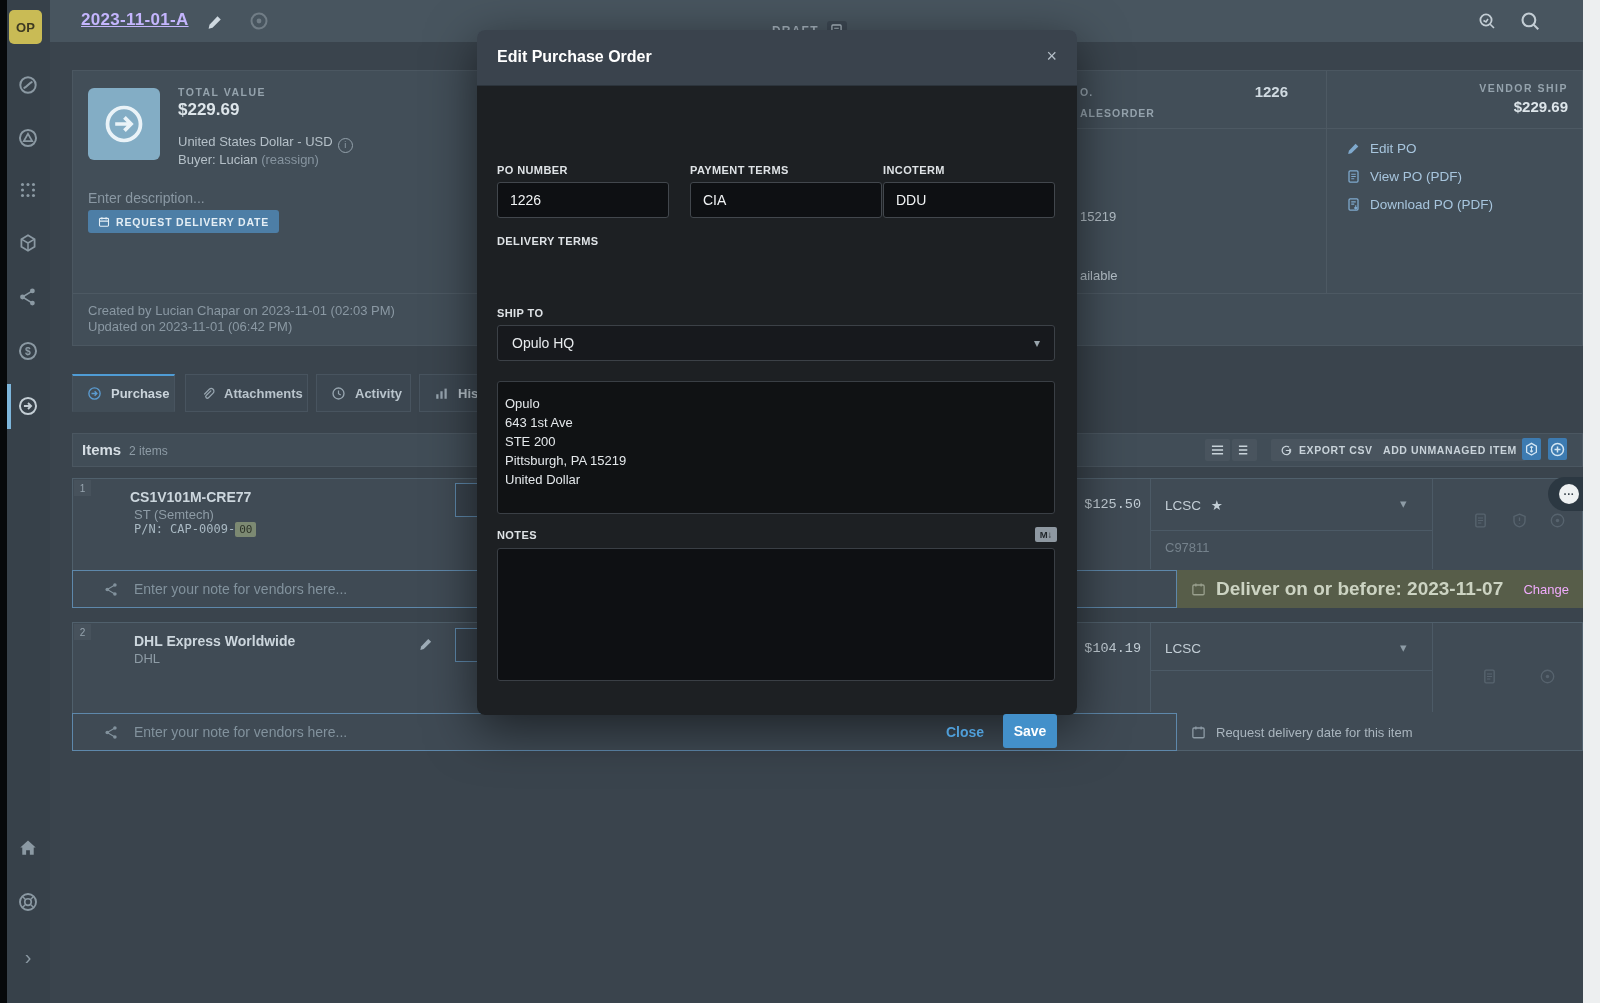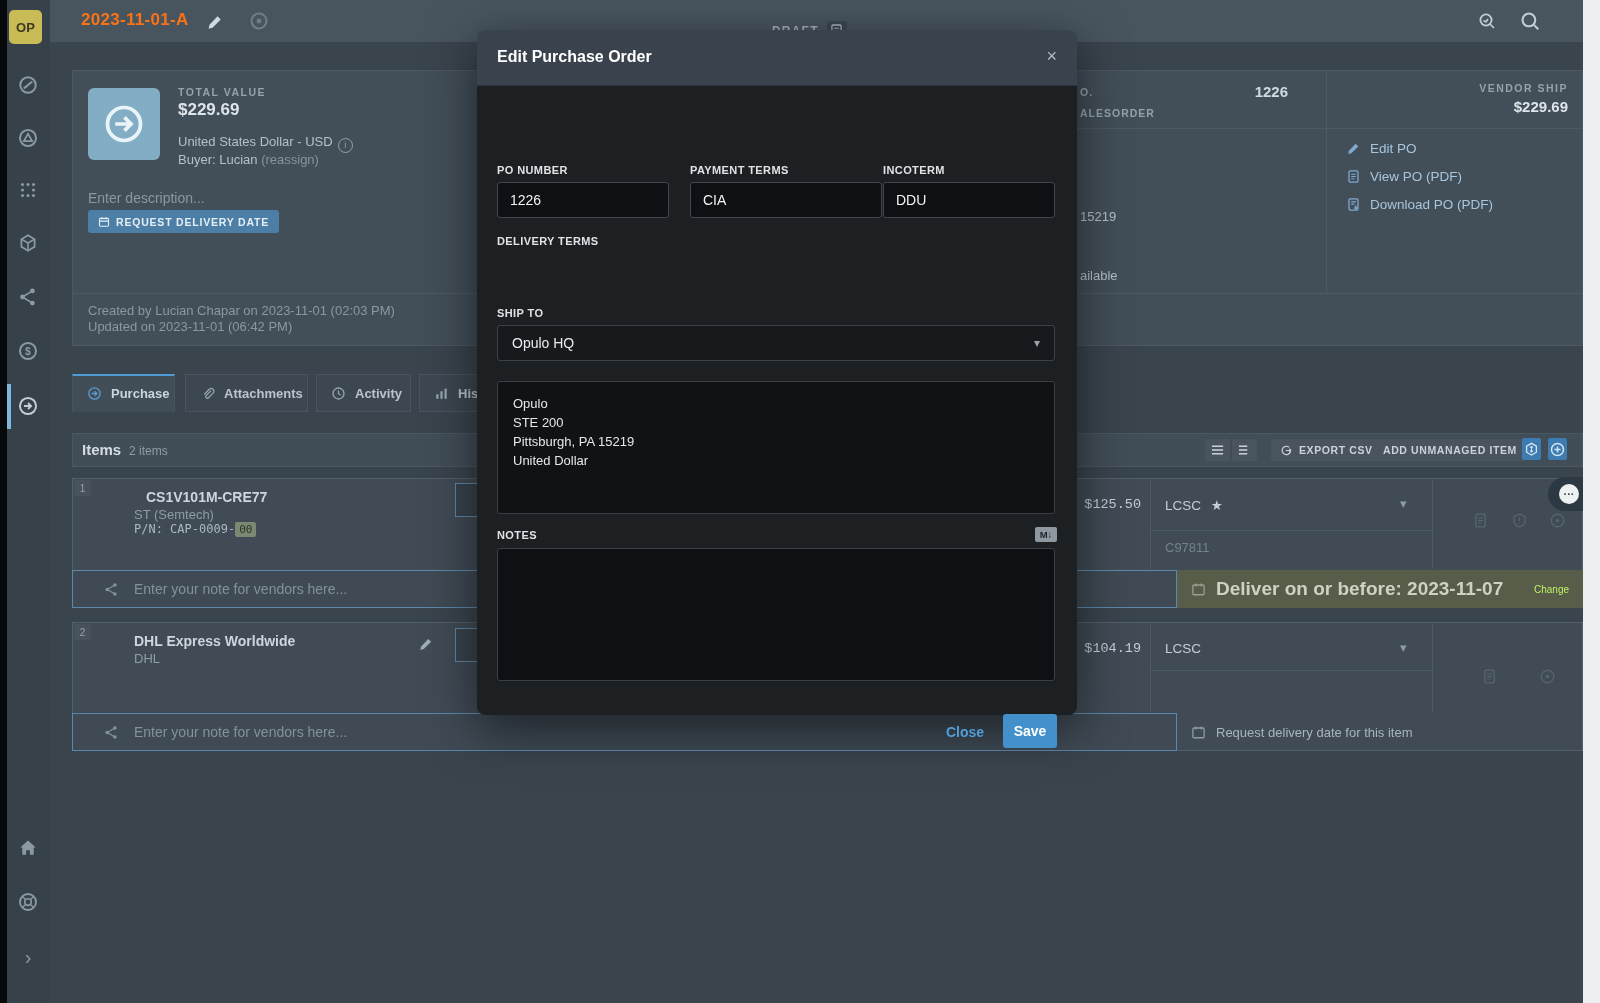--- a/index.html
+++ b/index.html
@@ -10,21 +10,21 @@
   svg{display:block;}
   
   .left-strip{left:0;top:0;width:7px;height:1003px;background:#07090b;}
   .sidebar{left:7px;top:0;width:43px;height:1003px;background:#37414a;}
   .white-strip{left:1583px;top:0;width:17px;height:1003px;background:#edeff0;}
   .topbar{left:50px;top:0;width:1533px;height:42px;background:#48555f;}
   .logo{left:9px;top:10px;width:33px;height:34px;background:#c9bb55;border-radius:5px;
         color:#3e3a22;font-weight:bold;font-size:13px;display:flex;align-items:center;justify-content:center;cursor:pointer;}
   .navic{left:17px;width:22px;height:22px;color:#8b99a3;cursor:pointer;}
   .nav-active-bar{left:7px;top:384px;width:4px;height:45px;background:#7db6dc;}
-  .page-title{left:81px;top:10px;font-size:17px;font-weight:bold;color:#f97316;letter-spacing:.3px;}
+  .page-title{left:81px;top:10px;font-size:17px;font-weight:bold;color:#c4b5fd;letter-spacing:.3px;text-decoration:underline;}
   .draft-badge{left:772px;top:21px;display:flex;align-items:center;gap:8px;}
   .draft-text{font-size:12px;font-weight:bold;letter-spacing:1.2px;color:#a3b0ba;}
   .draft-doc{width:20px;height:19px;background:#3c4752;border-radius:3px;color:#a9b6bf;
              display:flex;align-items:center;justify-content:center;}
   
   .card{left:72px;top:70px;width:1511px;height:276px;background:#424e58;border:1px solid #4b5761;box-sizing:border-box;}
   .tile{left:88px;top:88px;width:72px;height:72px;background:#83adc5;border-radius:6px;
         display:flex;align-items:center;justify-content:center;color:#eaf3f8;}
   .microlbl{font-size:10.5px;font-weight:bold;letter-spacing:1.5px;color:#95a3ad;}
   .bigval{font-size:17px;font-weight:bold;color:#dde5ea;}
@@ -82,21 +82,21 @@
   .mclose{position:absolute;right:20px;top:16px;font-size:18px;color:#b4bec7;cursor:pointer;}
   .mbody{position:absolute;left:0;top:56px;width:100%;height:629px;background:#1d2023;border-radius:0 0 8px 8px;}
   .lbl{position:absolute;font-size:11px;font-weight:bold;letter-spacing:.4px;color:#dfe3e6;}
   .inp{position:absolute;height:36px;background:#0e1013;border:1px solid #42474d;border-radius:3px;
        color:#f1f3f4;font-size:14px;padding:0 12px;box-sizing:border-box;font-family:"Liberation Sans",sans-serif;outline:none;}
   .inp.focus{border:2px solid #4f9ed8;background:#0b0d0f;}
   .sel{position:absolute;left:20px;width:558px;height:36px;background:#17191d;border:1px solid #3c4147;border-radius:3px;
        box-sizing:border-box;display:flex;align-items:center;justify-content:space-between;padding:0 14px;
        color:#e8ebee;font-size:14px;cursor:pointer;}
   .addr{position:absolute;left:20px;width:558px;height:133px;background:#101214;border:1px solid #3a3f45;border-radius:3px;
-        box-sizing:border-box;padding:12px 15px;font-size:13px;line-height:19px;color:#e4e8eb;}
+        box-sizing:border-box;padding:12px 7px;font-size:13px;line-height:19px;color:#e4e8eb;}
   .mdbadge{position:absolute;right:20px;width:22px;height:15px;background:#8e98a1;border-radius:2px;
            font-size:9.5px;font-weight:bold;color:#22272b;display:flex;align-items:center;justify-content:center;}
   .ta{position:absolute;left:20px;width:558px;height:133px;background:#0e1013;border:1px solid #3a3f45;border-radius:3px;
       box-sizing:border-box;resize:none;outline:none;}
   .mclose-link{position:absolute;right:93px;top:638px;font-size:14px;font-weight:bold;color:#4f9ed8;cursor:pointer;}
   .msave{position:absolute;right:20px;top:628px;width:54px;height:34px;background:#4390ca;border-radius:3px;border:none;
          color:#fff;font-size:14px;font-weight:bold;cursor:pointer;font-family:"Liberation Sans",sans-serif;}
 </style>
 </head>
 <body>
@@ -359,21 +359,21 @@
     <span class="ic">
         <svg width="15" height="15" viewBox="0 0 20 20">
           <circle cx="10" cy="10" r="8" fill="none" stroke="currentColor" stroke-width="2"></circle>
           <path d="M10 6v8M6 10h8" stroke="currentColor" stroke-width="2"></path>
         </svg>
       </span>
   </div>
 
   <div class="a row" style="top:478px;height:130px"></div>
   <div class="a idx" style="top:480px">1</div>
-  <div class="a iname" style="left:146px;top:489px">CS1V101M-CRE77</div>
+  <div class="a iname" style="left:130px;top:489px">CS1V101M-CRE77</div>
   <div class="a isub" style="left:134px;top:507px">ST (Semtech)</div>
   <div class="a pn" style="left:134px;top:522px">
     <span>P/N: CAP-0009-</span><span class="pnhl">00</span>
   </div>
   <div class="a qty" style="left:455px;top:483px"></div>
   <div class="a vdiv" style="left:1150px;top:479px;height:90px;background:#4c5a66"></div>
   <div class="a price" style="left:1079px;top:497px">$125.50</div>
   <div class="a vend" style="left:1165px;top:497px">
     <span>LCSC</span>
     <span style="margin-left:6px">★</span>
@@ -412,21 +412,21 @@
     <input placeholder="Enter your note for vendors here..." style="">
   </div>
   <div class="a dlvrow" style="top:570px;background:#575d49">
     <span class="ic" style="color:#9aa08e">
         <svg width="15" height="15" viewBox="0 0 20 20">
           <rect x="2.5" y="4" width="15" height="13" rx="1.5" fill="none" stroke="currentColor" stroke-width="1.7"></rect>
           <path d="M6.5 2v4M13.5 2v4" stroke="currentColor" stroke-width="1.7"></path>
         </svg>
       </span>
     <span style="font-size:19px;font-weight:bold;color:#ccd3c2">Deliver on or before: 2023-11-07</span>
-    <span style="margin-left:auto;font-size:10px;color:#bef264;cursor:pointer">Change</span>
+    <span style="margin-left:auto;font-size:13px;color:#f0abfc;cursor:pointer">Change</span>
   </div>
 
   <div class="a row" style="top:622px;height:129px"></div>
   <div class="a idx" style="top:624px">2</div>
   <div class="a iname" style="left:134px;top:633px">DHL Express Worldwide</div>
   <div class="a isub" style="left:134px;top:651px">DHL</div>
   <div class="a" style="left:418px;top:634px;color:#9fadb8;cursor:pointer">
     <span class="ic"><svg width="16" height="16" viewBox="0 0 20 20" fill="currentColor">
           <path d="M12.8 3.6l3.6 3.6-9.2 9.2-4.3 1 1-4.3 8.9-9.5z"></path>
         </svg></span>
@@ -492,20 +492,21 @@
       <div class="lbl" style="left:20px;top:149px">DELIVERY TERMS</div>
 
       <div class="lbl" style="left:20px;top:221px">SHIP TO</div>
       <div class="sel" style="top:239px">
         <span>Opulo HQ</span>
         <span style="color:#9aa5ad;font-size:12px">▾</span>
       </div>
 
       <div class="addr" style="top:295px">
         <div>Opulo</div>
+        <div>643 1st Ave</div>
         <div>STE 200</div>
         <div>Pittsburgh, PA 15219</div>
         <div>United Dollar</div>
       </div>
 
       <div class="lbl" style="left:20px;top:443px">NOTES</div>
       <div class="mdbadge" style="top:441px">M↓</div>
       <textarea class="ta" style="top: 462px;"></textarea>
 
       <div class="mclose-link">Close</div>

